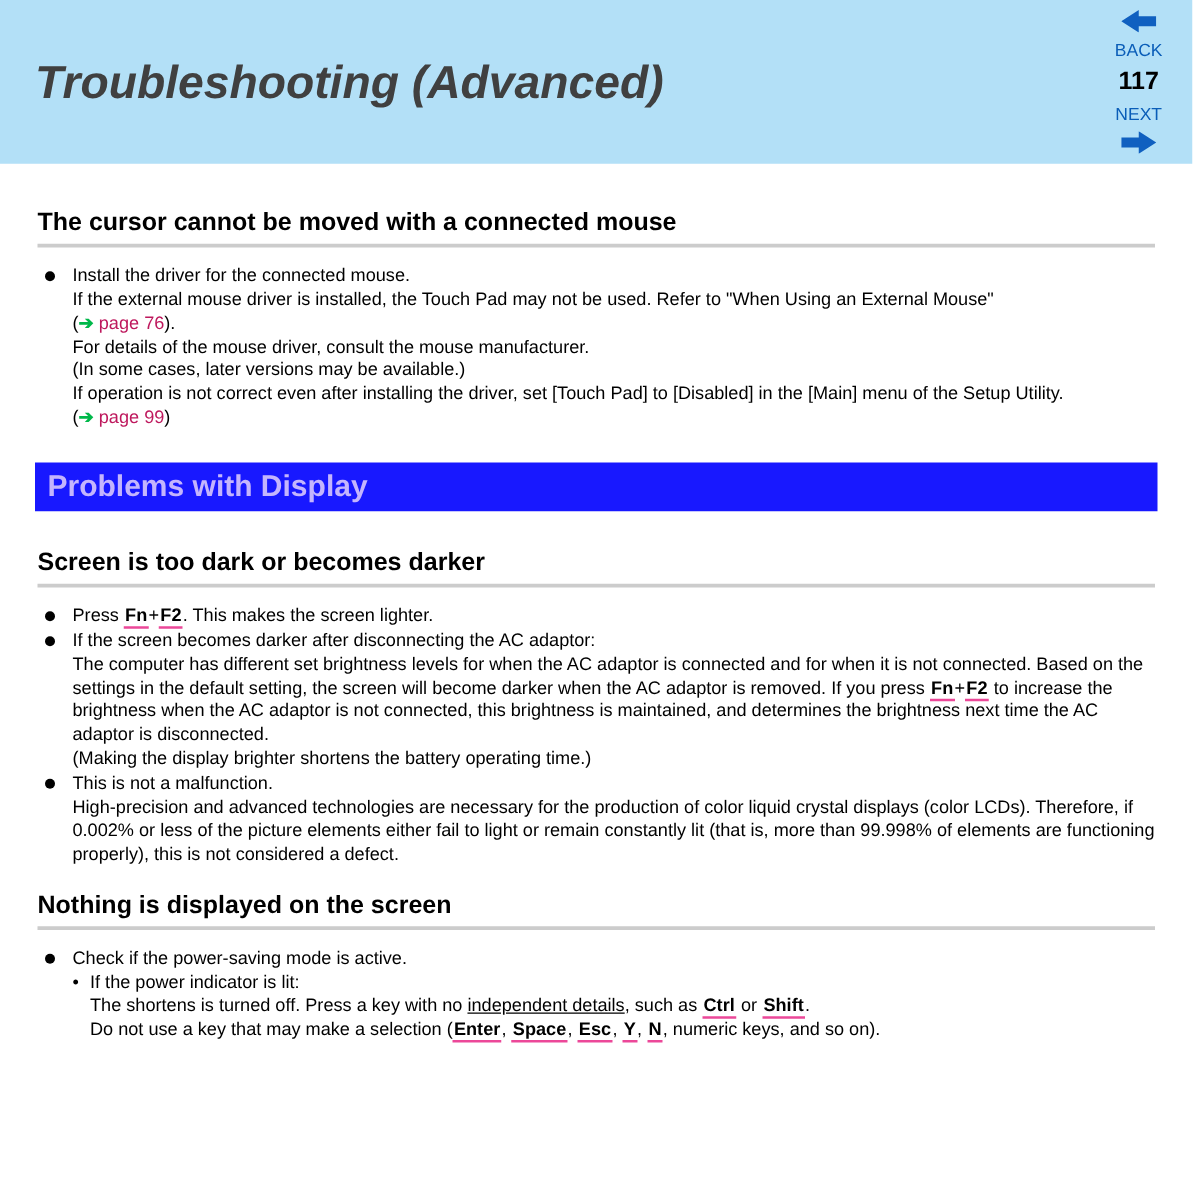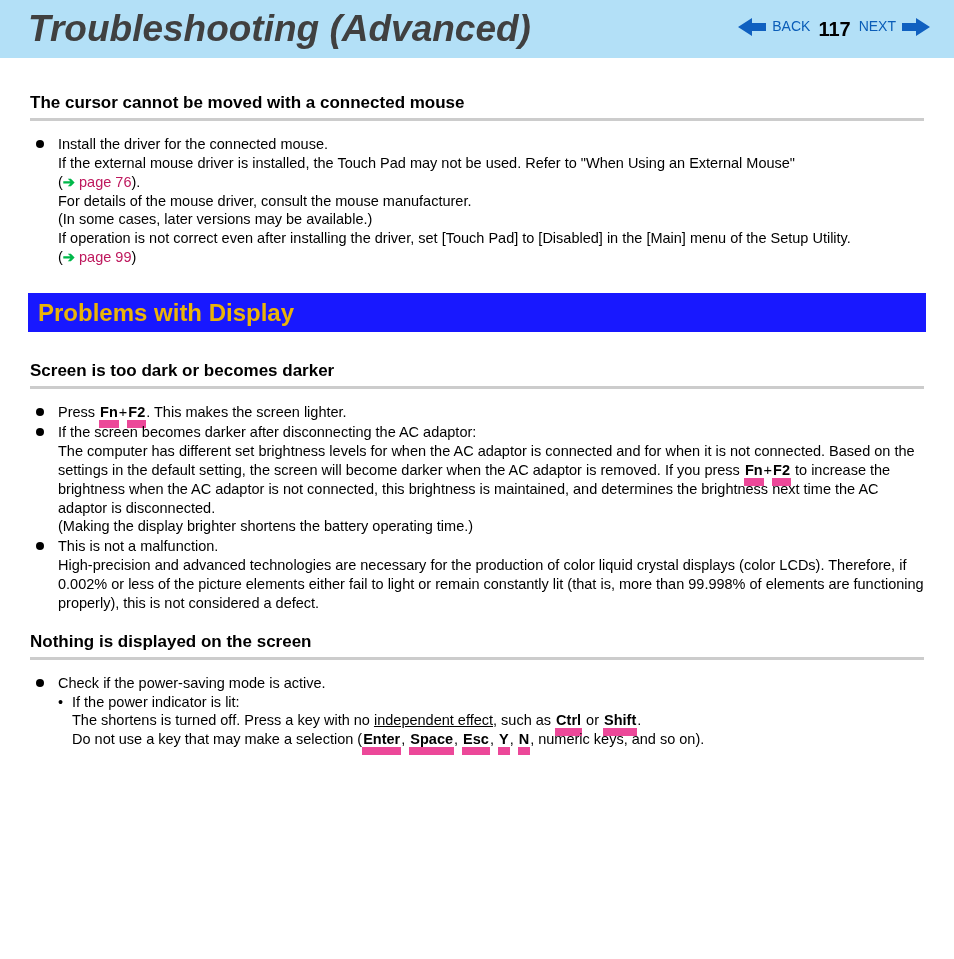--- a/index.html
+++ b/index.html
@@ -17,22 +17,23 @@
     padding: 8px 24px 8px 28px;
   }
   .page-title {
     font-size: 37px;
     font-weight: bold;
     font-style: italic;
     color: #404040;
   }
   .nav-cluster {
     display: flex;
-    align-items: flex-start;
+    align-items: center;
     gap: 6px;
+    flex-direction: column;
   }
   .nav-link {
     color: #0a5db8;
     font-size: 14px;
     cursor: pointer;
   }
   .page-number {
     font-size: 20px;
     font-weight: bold;
     color: #000;
@@ -43,29 +44,29 @@
     cursor: pointer;
   }
   .arrow svg { display: block; }
   .content {
     padding: 16px 30px 30px 30px;
     font-size: 14.5px;
     line-height: 1.3;
     color: #000;
   }
   .sub-heading {
-    font-size: 17px;
+    font-size: 20px;
     font-weight: bold;
     border-bottom: 3px solid #ccc;
     padding-bottom: 4px;
     margin: 18px 0 14px 0;
   }
   .blue-bar {
     background: #1818ff;
-    color: #eab308;
+    color: #c4b5fd;
     font-size: 24px;
     font-weight: bold;
     padding: 4px 10px;
     margin: 26px -2px 28px -2px;
   }
   ul.bullets {
     list-style: none;
     padding: 0;
     margin: 0 0 0 0;
   }
@@ -99,21 +100,21 @@
     text-decoration: none;
     cursor: pointer;
   }
   .link-arrow {
     color: #00b84a;
     font-weight: bold;
   }
   .keycap {
     font-family: "Arial Black", Arial, sans-serif;
     font-weight: 900;
-    border-bottom: 8px solid #ec4899;
+    border-bottom: 2px solid #ec4899;
     padding: 0 1px;
   }
   .underline { text-decoration: underline; }
 </style>
 </head>
 <body>
 
 <div class="header-bar">
   <span class="page-title">Troubleshooting (Advanced)</span>
   <div class="nav-cluster">
@@ -172,19 +173,19 @@
     </li>
   </ul>
 
   <div class="sub-heading">Nothing is displayed on the screen</div>
 
   <ul class="bullets">
     <li>
       <span>Check if the power-saving mode is active.</span>
       <div class="dash-item" style="margin-left:0;">
         <span>If the power indicator is lit:</span><br>
-        <span>The shortens is turned off. Press a key with no </span><span class="underline">independent effect</span><span>, such as </span><span class="keycap">Ctrl</span><span> or </span><span class="keycap">Shift</span><span>.</span><br>
+        <span>The shortens is turned off. Press a key with no </span><span class="underline">independent details</span><span>, such as </span><span class="keycap">Ctrl</span><span> or </span><span class="keycap">Shift</span><span>.</span><br>
         <span>Do not use a key that may make a selection (</span><span class="keycap">Enter</span><span>, </span><span class="keycap">Space</span><span>, </span><span class="keycap">Esc</span><span>, </span><span class="keycap">Y</span><span>, </span><span class="keycap">N</span><span>, numeric keys, and so on).</span>
       </div>
     </li>
   </ul>
 
 </div>
 
 </body></html>

